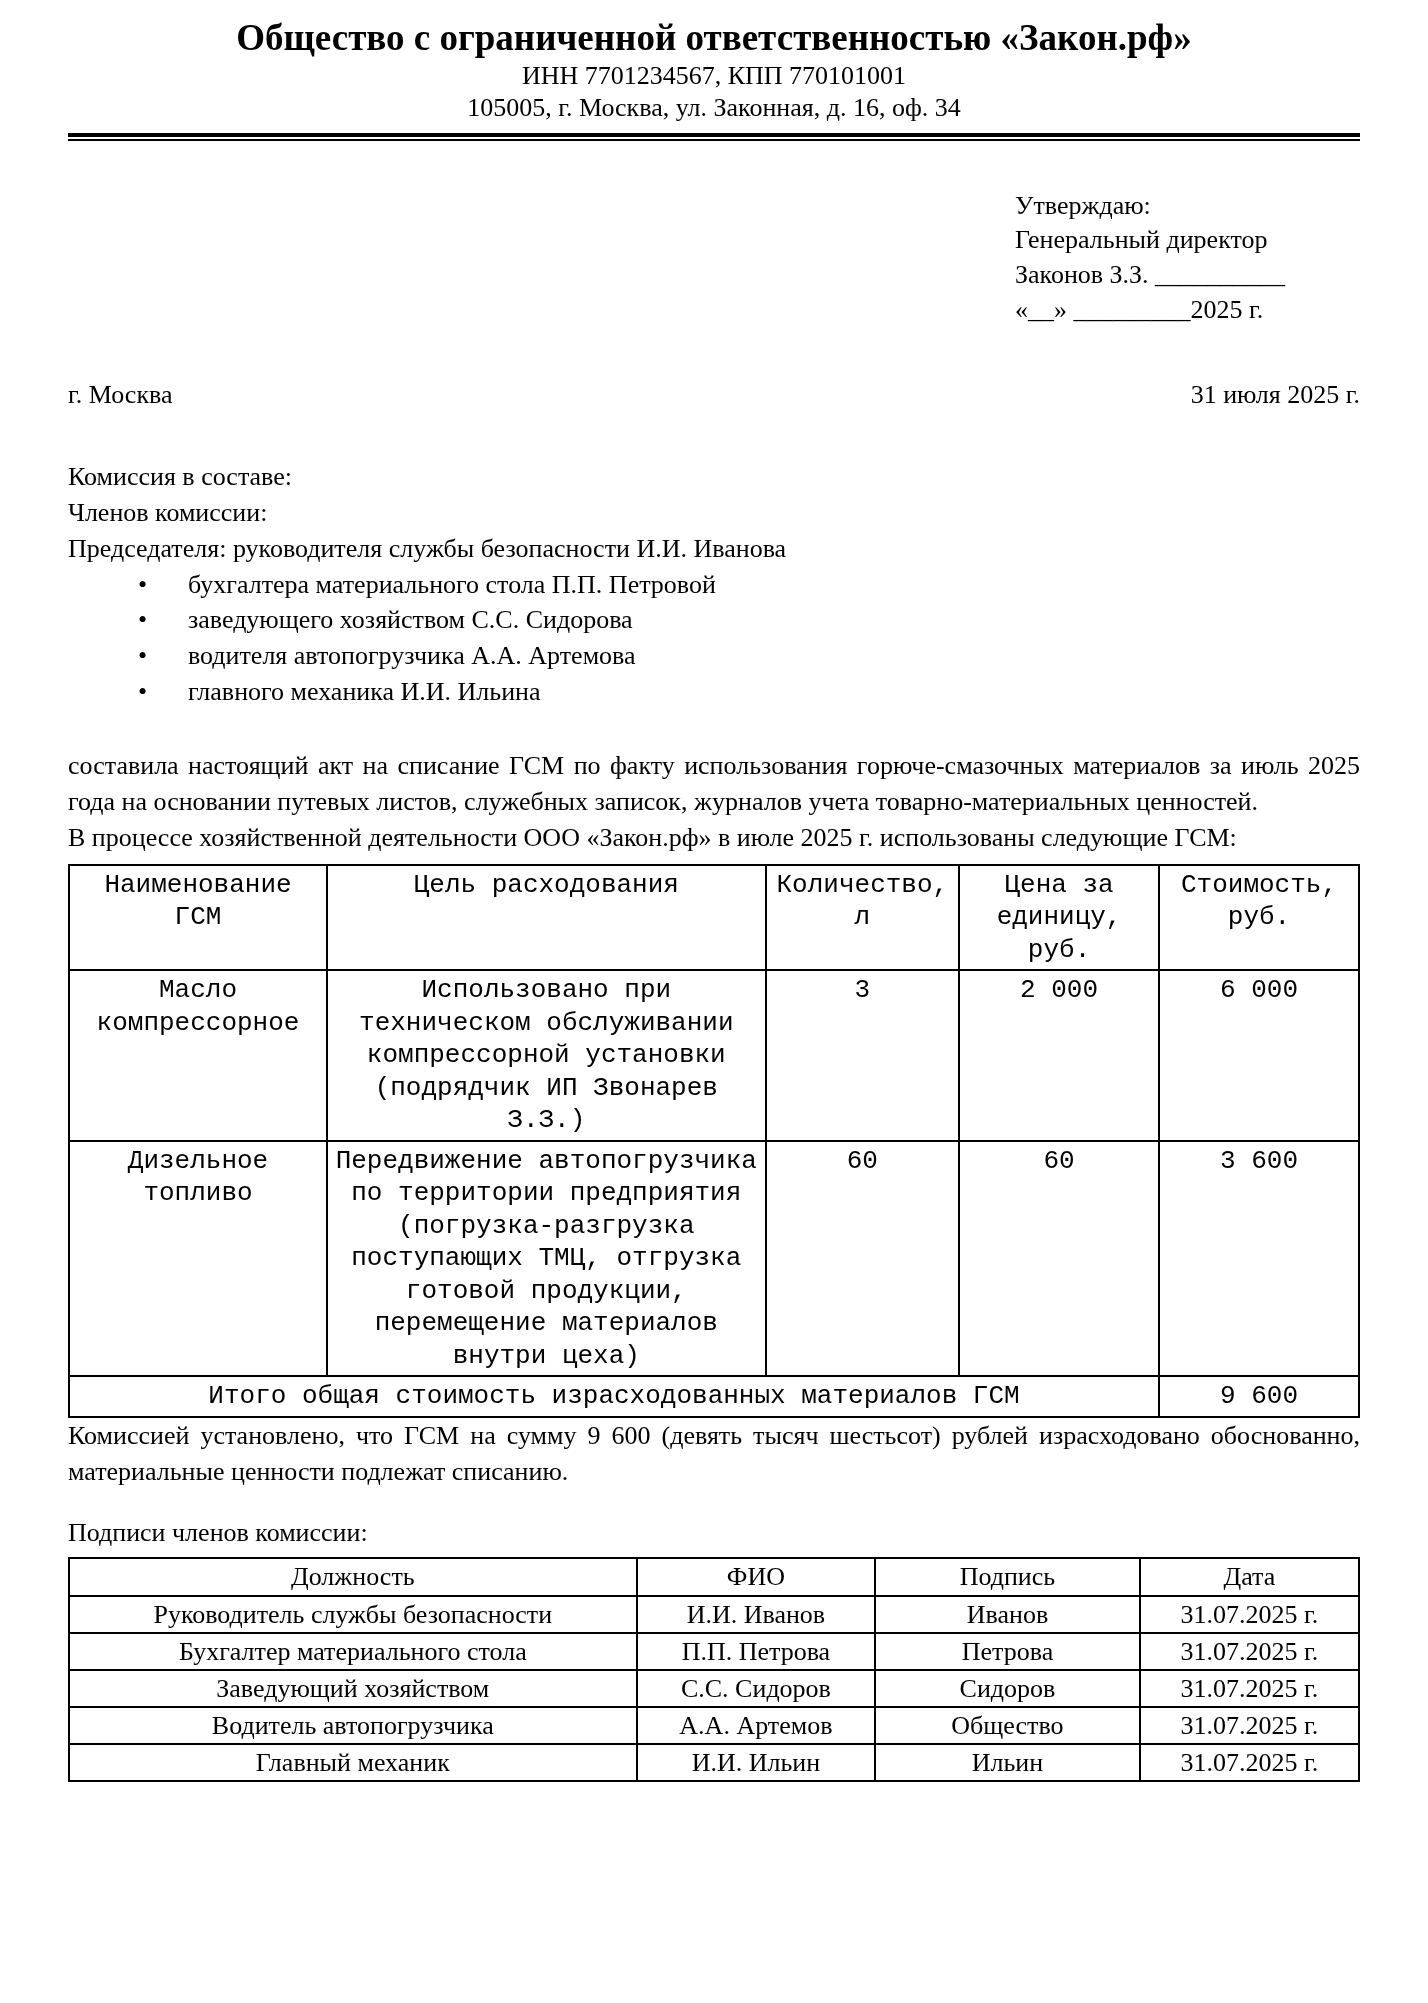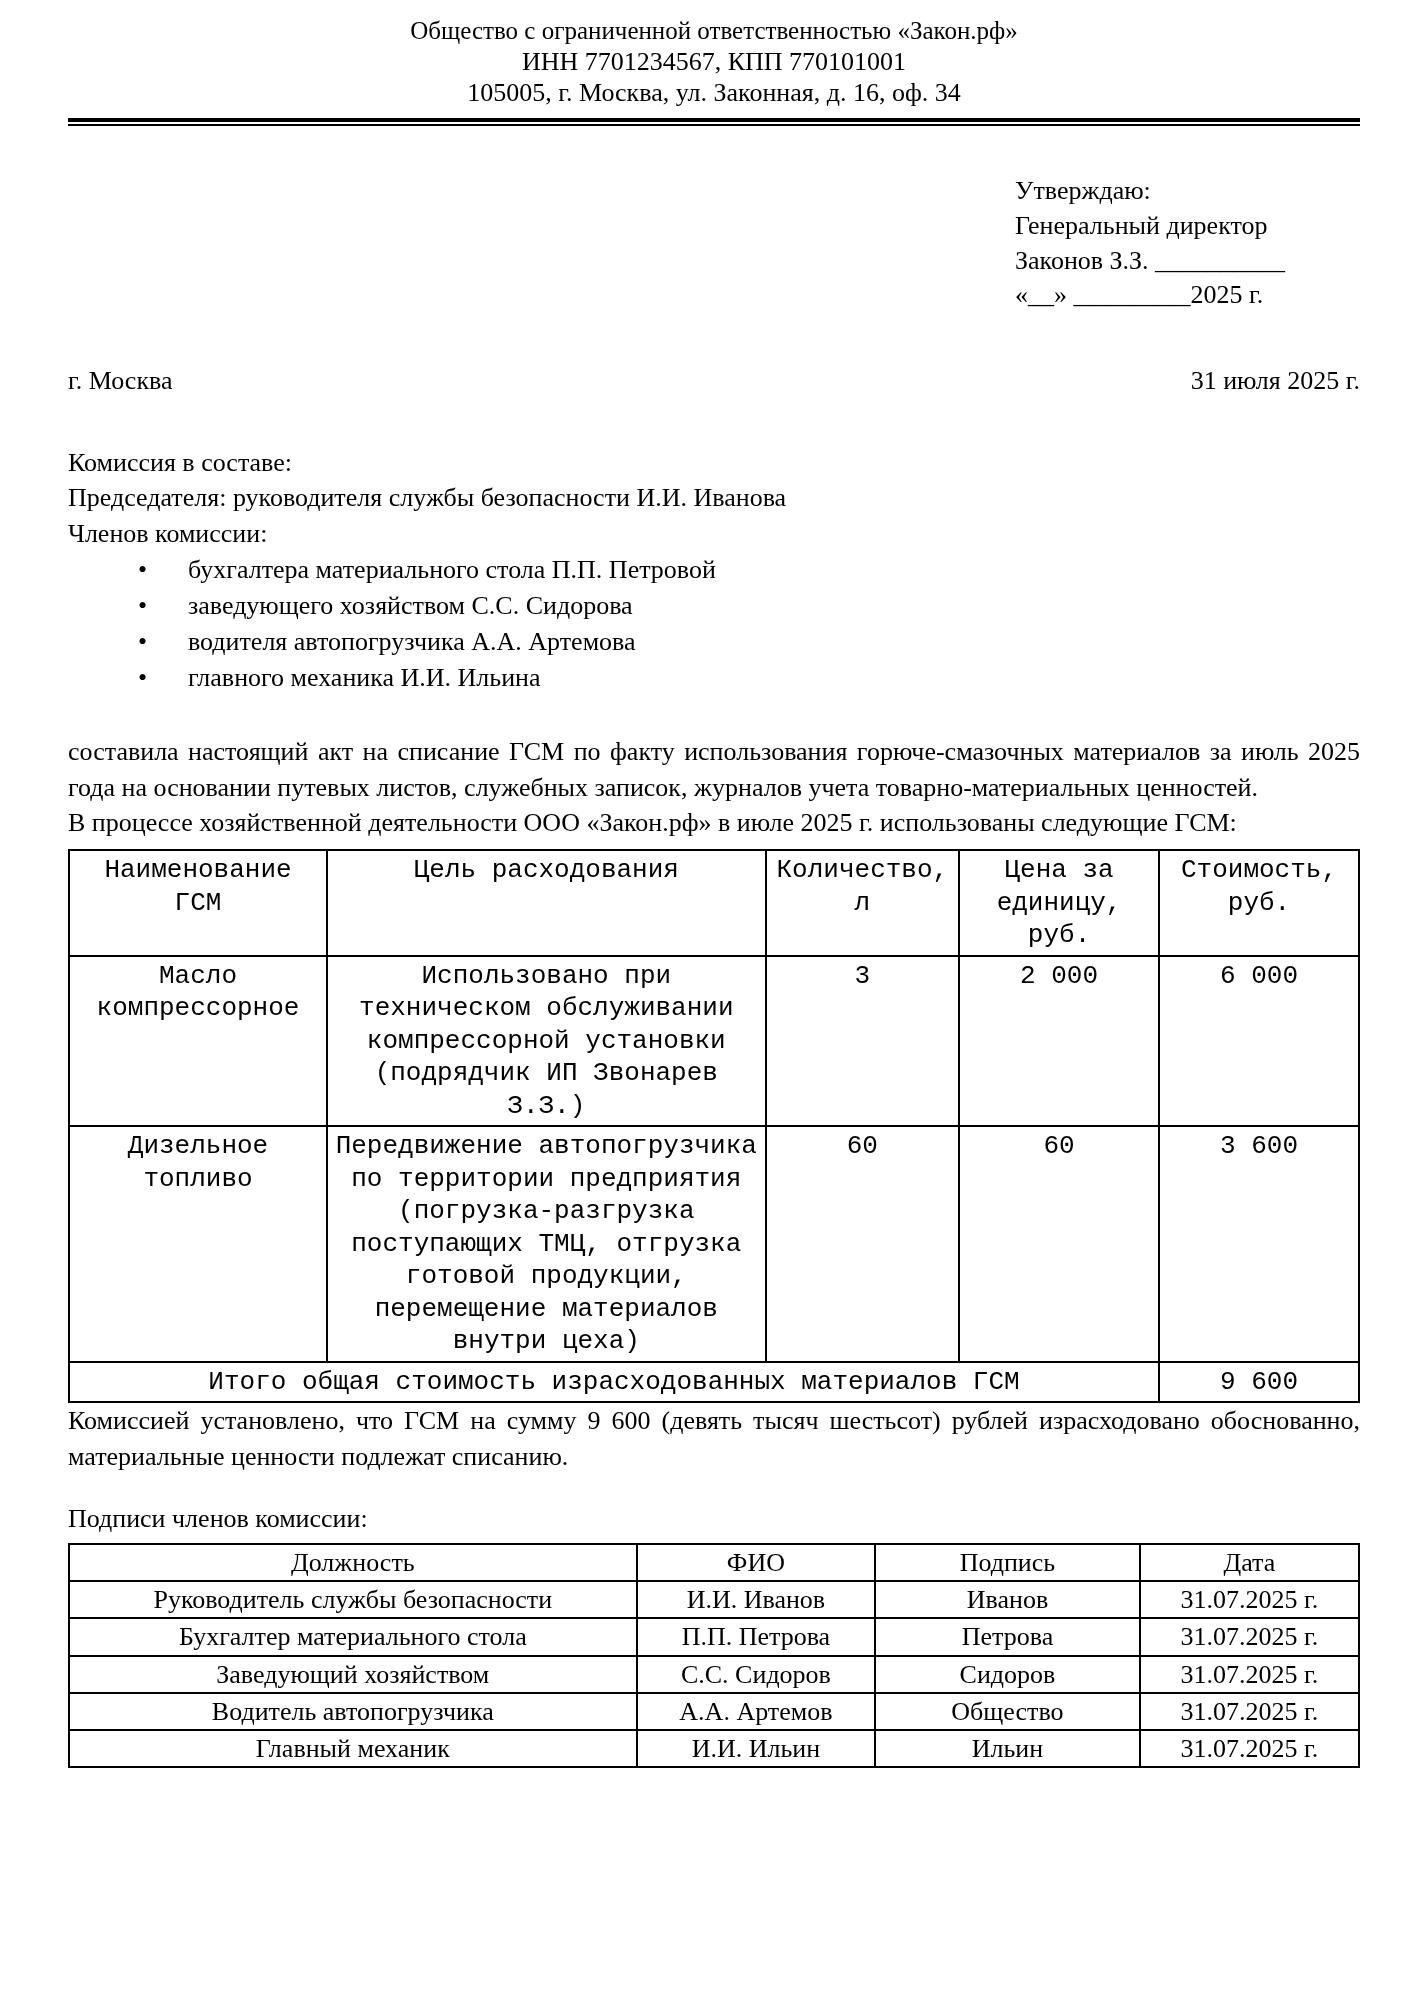--- a/index.html
+++ b/index.html
@@ -13,21 +13,21 @@
     color: #000000;
     font-family: "Liberation Serif", serif;
     font-size: 26px;
     line-height: 1.38;
     overflow: hidden;
   }
   p { margin: 0; }
 
   
   .letterhead { text-align: center; line-height: 1.2; padding-bottom: 10px; }
-  .letterhead .company { font-weight: normal; font-size: 25px; }
+  .letterhead .company { font-weight: bold; font-size: 37px; }
   .rule-thick { height: 4px; background: #000; }
   .rule-thin  { height: 2px; background: #000; margin-top: 2px; }
 
   
   .approval { margin-left: 947px; margin-top: 48px; line-height: 1.33; white-space: nowrap; }
 
   
   .place-date { display: flex; justify-content: space-between; margin-top: 50px; }
 
   
@@ -90,22 +90,22 @@
   </div>
 
   <div class="place-date">
     <span>г. Москва</span>
     <span>31 июля 2025 г.</span>
   </div>
 
 
   <div class="commission">
     <p>Комиссия в составе:</p>
+    <p>Членов комиссии:</p>
     <p>Председателя: руководителя службы безопасности И.И. Иванова</p>
-    <p>Членов комиссии:</p>
     <ul class="members">
       <li>бухгалтера материального стола П.П. Петровой</li>
       <li>заведующего хозяйством С.С. Сидорова</li>
       <li>водителя автопогрузчика А.А. Артемова</li>
       <li>главного механика И.И. Ильина</li>
     </ul>
   </div>
 
   <p class="para1">составила настоящий акт на списание ГСМ по факту использования горюче-смазочных материалов за июль 2025 года на основании путевых листов, служебных записок, журналов учета товарно-материальных ценностей.</p>
   <p class="para2">В процессе хозяйственной деятельности ООО «Закон.рф» в июле 2025 г. использованы следующие ГСМ:</p>

